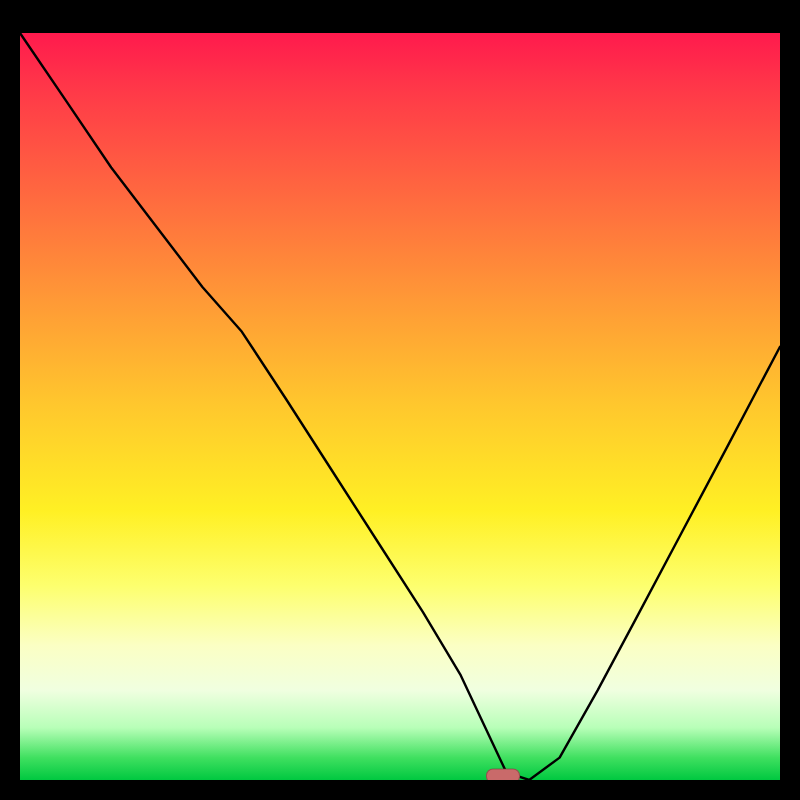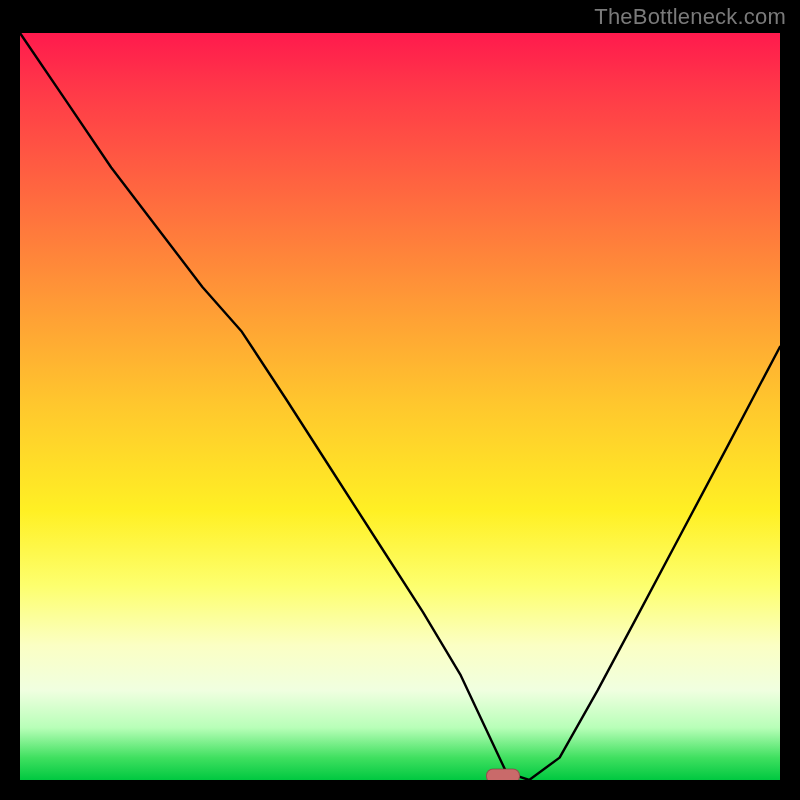--- a/index.html
+++ b/index.html
@@ -66,21 +66,20 @@
     font-weight: 500;
     letter-spacing: 0.2px;
     user-select: none;
   }
 </style>
 </head>
 <body>
 
 <div class="frame">
 
-  <div class="watermark">TheBottleneck.com</div>
 
   <div class="plot-area">
     <div class="gradient"></div>
 
     <svg class="curve" viewBox="0 0 760 747" preserveAspectRatio="none">
       <path id="curve-path" fill="none" stroke="#000" stroke-width="2.4" stroke-linejoin="round" stroke-linecap="round" d="M0.0 0.0 L45.6 67.2 L91.2 134.5 L136.8 194.2 L182.4 254.0 L221.9 298.8 L266.0 366.0 L311.6 437.0 L357.2 508.0 L402.8 578.9 L440.8 642.4 L463.6 691.0 L486.4 739.5 L509.2 747.0 L539.6 724.6 L577.6 657.4 L615.6 586.4 L661.2 500.5 L706.8 414.6 L760.0 313.7"></path>
     </svg>
 
     <div class="marker" id="marker" style="left: 482.6px; top: 743.265px; background: rgb(201, 106, 106);"></div>
   </div>

